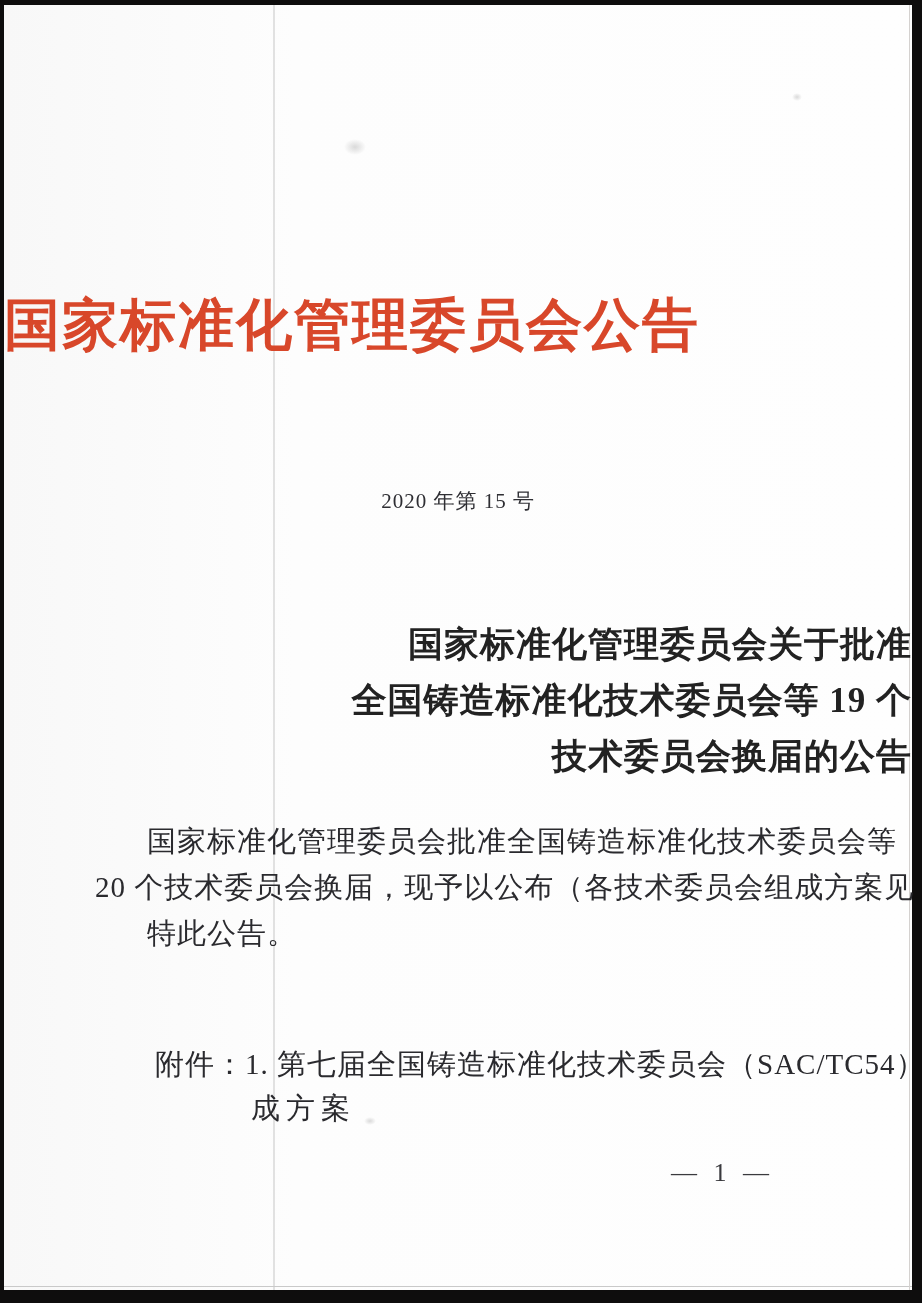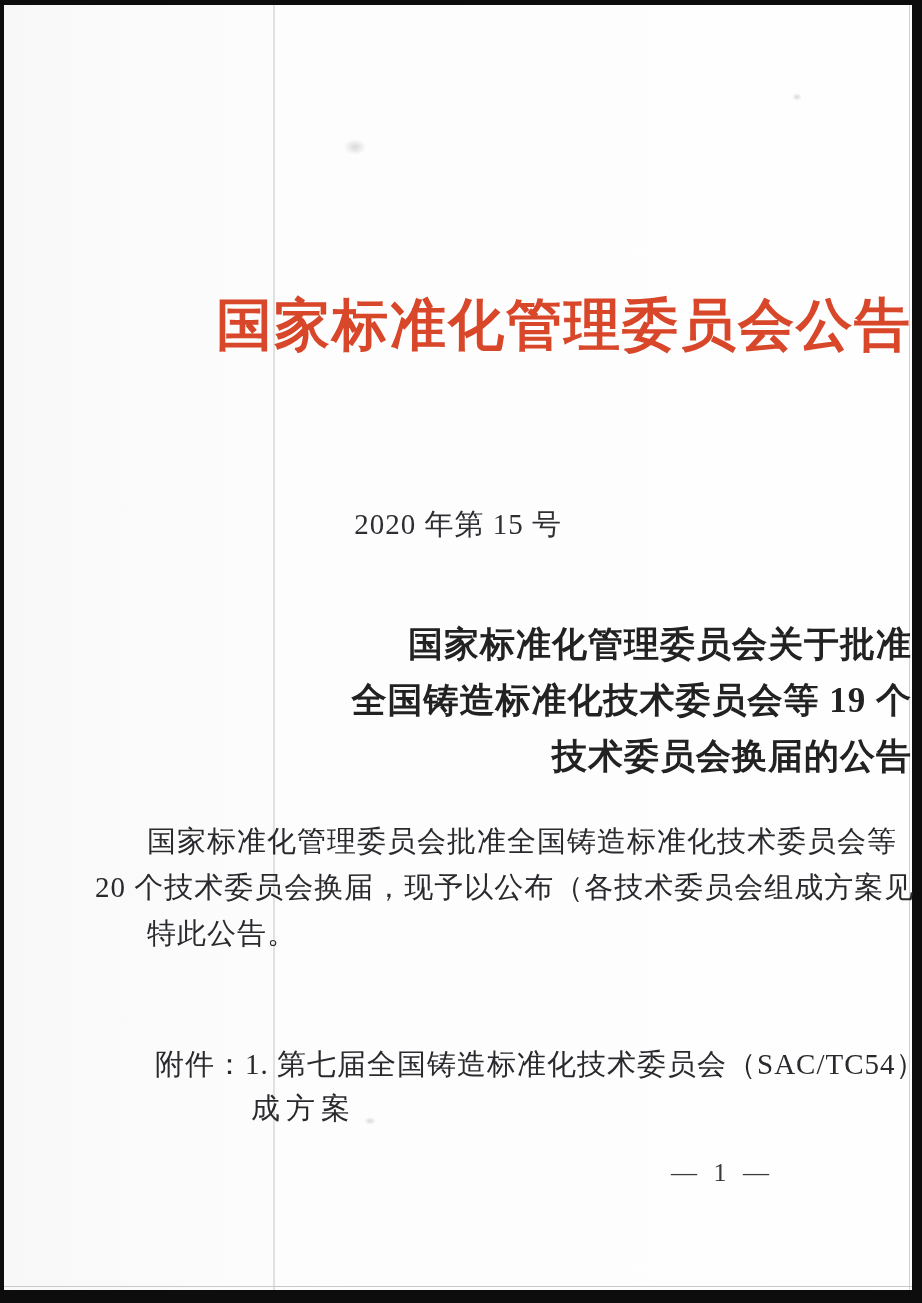--- a/index.html
+++ b/index.html
@@ -60,36 +60,35 @@
   }
   .smudge.s1 { left: 340px; top: 134px; width: 22px; height: 16px; }
   .smudge.s2 { left: 788px; top: 88px;  width: 10px; height: 8px;  }
   .smudge.s3 { left: 360px; top: 1112px; width: 12px; height: 8px; }
 
   .masthead {
     position: absolute;
     left: 0;
     top: 283px;
     width: 100%;
-    text-align: right;
+    text-align: left;
     font-size: 56px;
     font-weight: 700;
     letter-spacing: 2px;
     white-space: nowrap;
   }
   .doc-number {
     position: absolute;
     left: 0;
     top: 482px;
     width: 100%;
     text-align: center;
-    font-size: 29px;
+    font-size: 21px;
     letter-spacing: 1px;
     color: #2e2e33;
-    margin-top: 18px;
   }
   .doc-title {
     position: absolute;
     left: 0;
     top: 612px;
     width: 100%;
     text-align: right;
     font-size: 35px;
     font-weight: 700;
     line-height: 56px;

